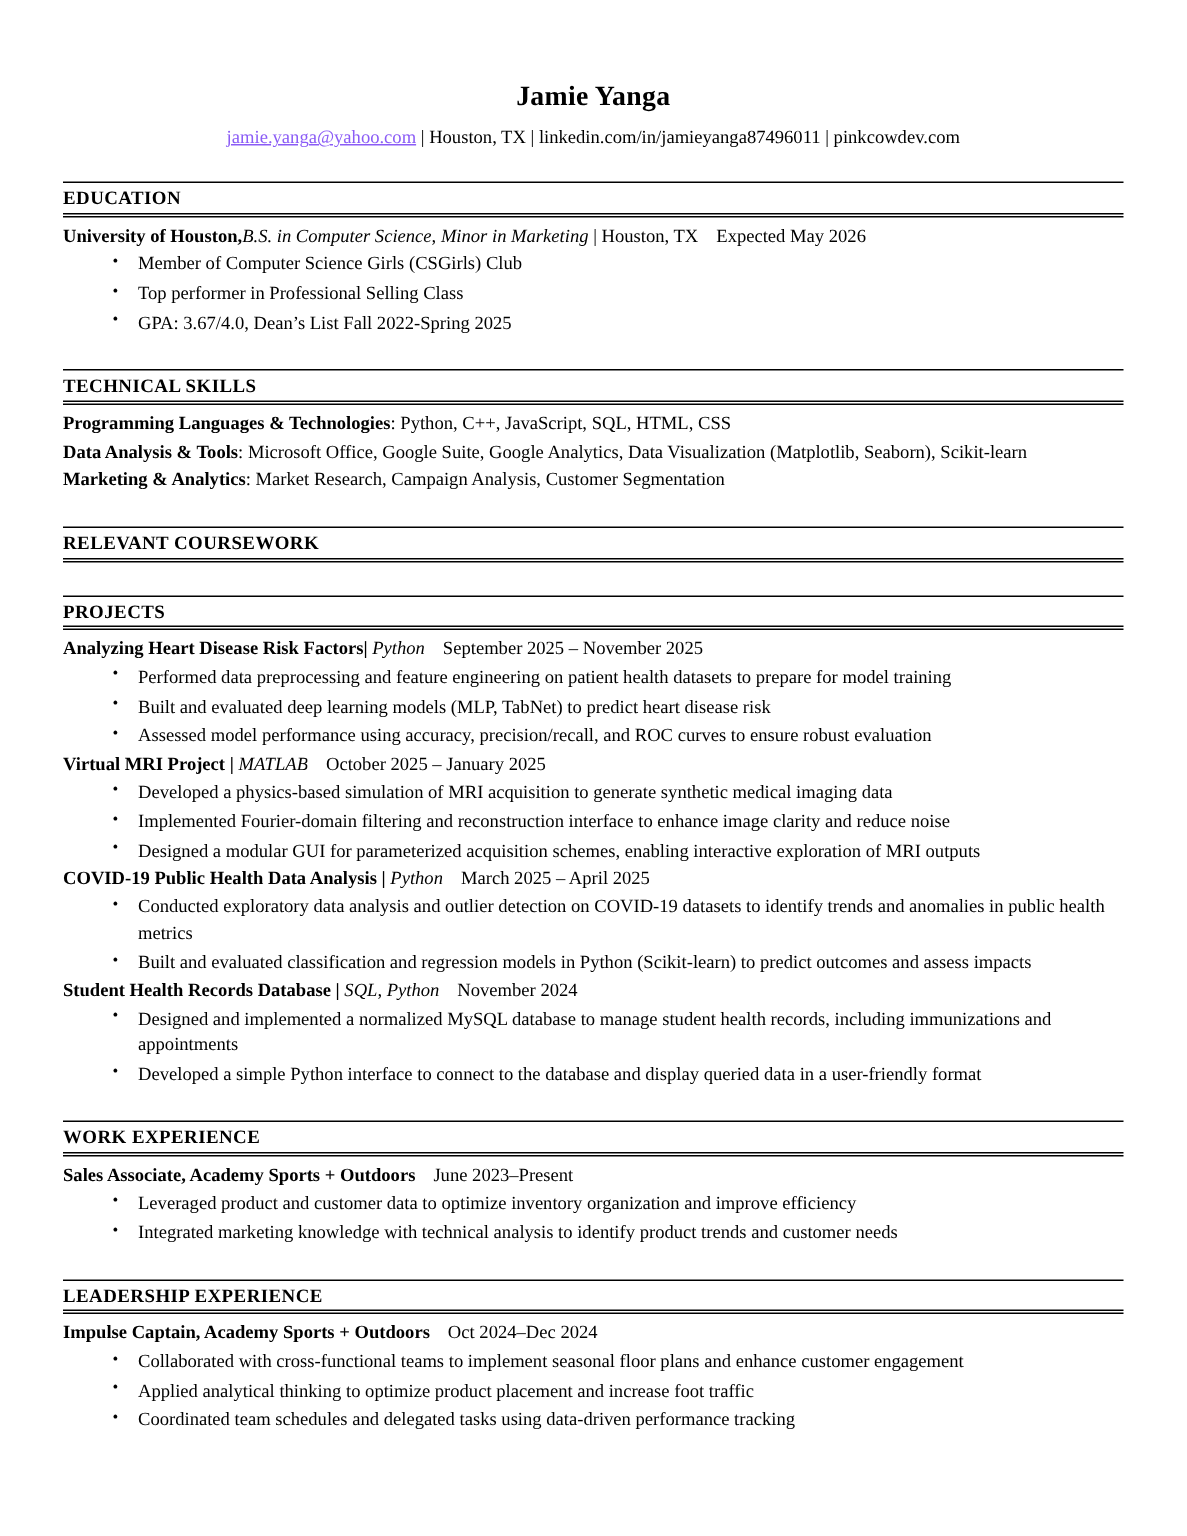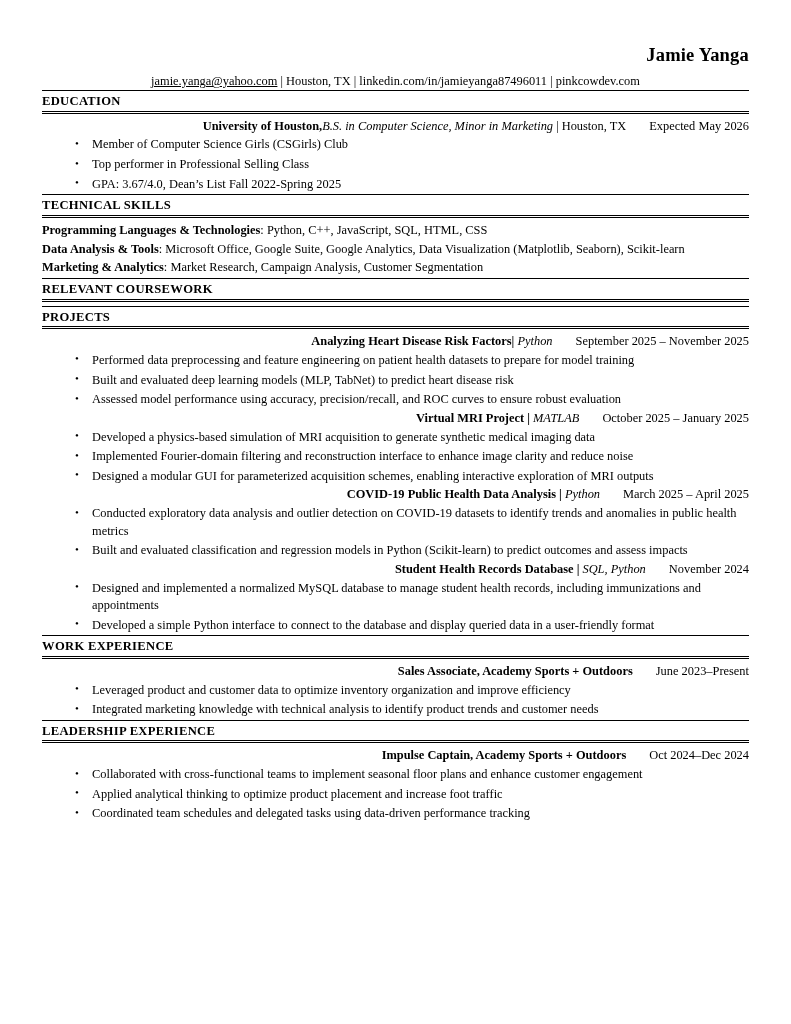--- a/index.html
+++ b/index.html
@@ -19,45 +19,46 @@
     height: 1024px;
     margin: 0 auto;
     background: #ffffff;
     box-sizing: border-box;
     padding: 0 42px;
     overflow: hidden;
   }
 
   
   .name {
-    text-align: right;
+    text-align: center;
     font-size: 18.5px;
     font-weight: bold;
     letter-spacing: 0.2px;
     padding-top: 45px;
     line-height: 1.1;
+    margin-top: 10px;
   }
   .contact {
     text-align: center;
     font-size: 12.4px;
     margin-top: 9px;
     line-height: 1.2;
     white-space: nowrap;
   }
   .contact .email {
-    color: #000000;
+    color: #8b5cf6;
     text-decoration: underline;
   }
   .contact .sep {
     color: #000;
   }
 
   
   .section {
-    margin-top: 1px;
+    margin-top: 22px;
   }
   .sec-head {
     font-size: 12.6px;
     font-weight: bold;
     letter-spacing: 0.3px;
     border-top: 1px solid #000;
     padding-top: 3px;
     padding-bottom: 2px;
     line-height: 1.15;
   }
@@ -66,26 +67,25 @@
     border-bottom: 1px solid #000;
     height: 1px;
     line-height: 0;
     font-size: 0;
     margin-bottom: 4px;
   }
 
   
   .entry-line {
     display: flex;
-    justify-content: flex-end;
+    justify-content: flex-start;
     align-items: baseline;
     font-size: 12.4px;
     line-height: 1.35;
     margin-top: 1px;
-    gap: 11px;
   }
   .entry-left {
     font-weight: bold;
     white-space: nowrap;
     overflow: hidden;
   }
   .entry-left .norm {
     font-weight: normal;
   }
   .entry-left .ital {

